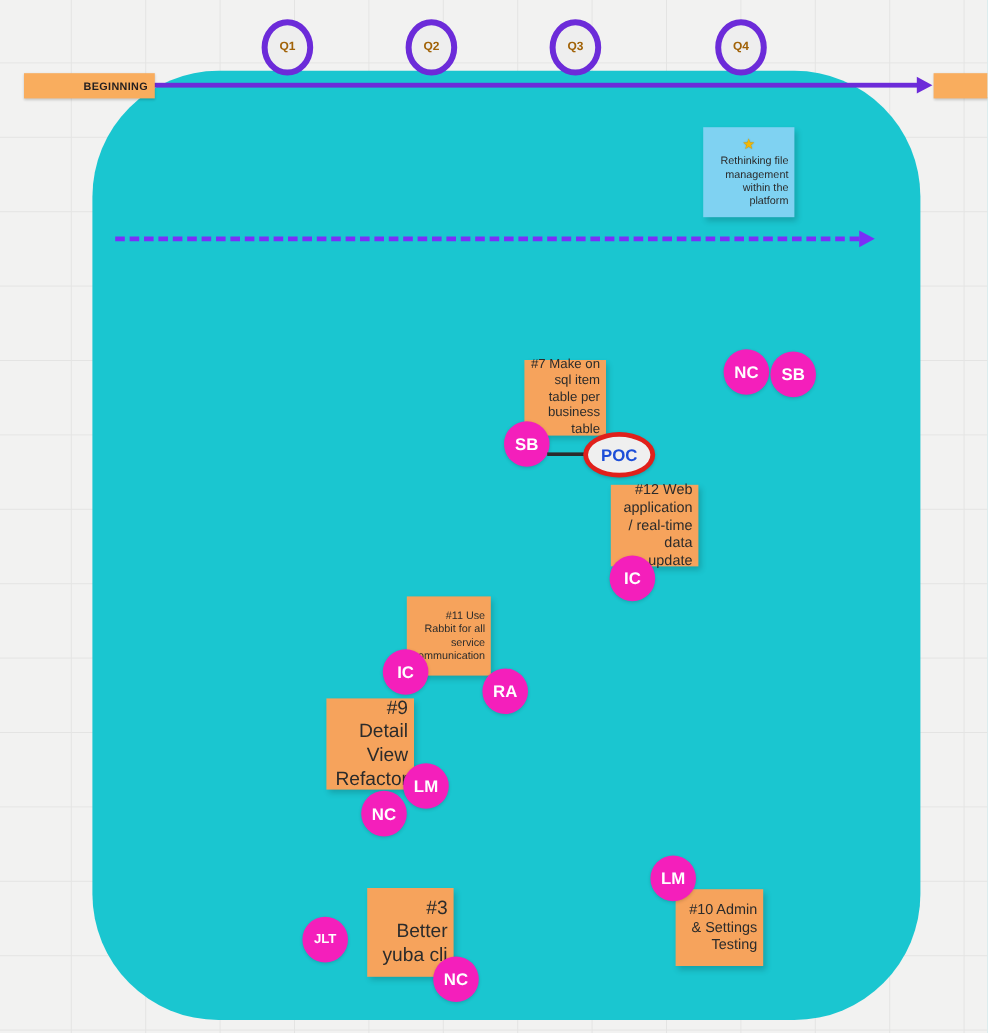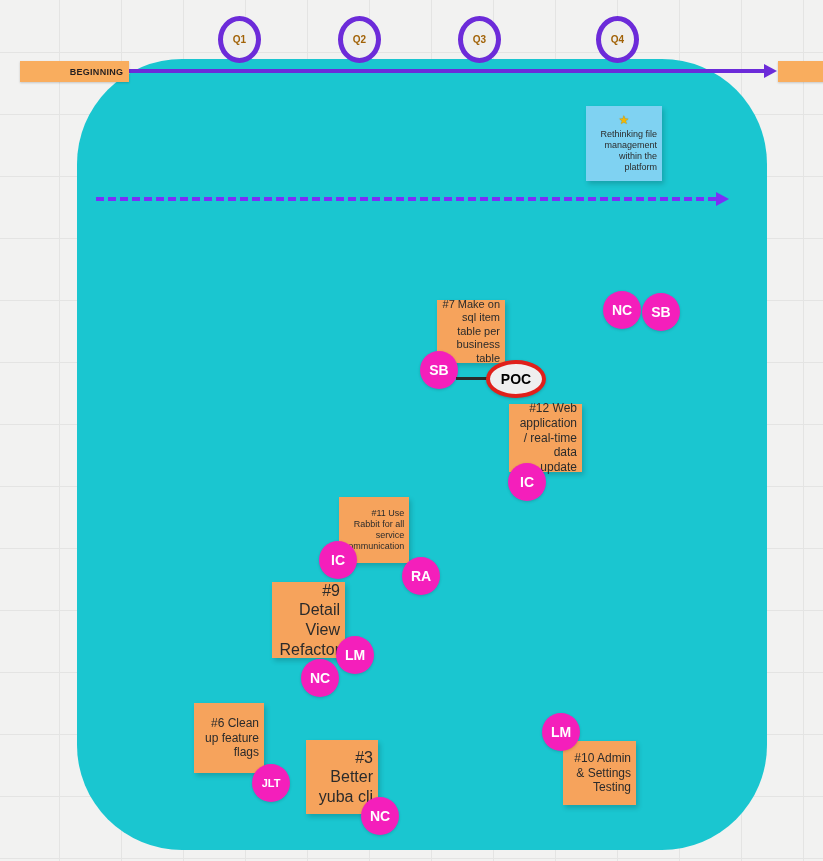--- a/index.html
+++ b/index.html
@@ -162,21 +162,21 @@
     width: 60px;
     height: 38px;
     border-radius: 50%;
     background: #efefef;
     border: 4px solid #e0201b;
     display: flex;
     align-items: center;
     justify-content: center;
     font-size: 14px;
     font-weight: bold;
-    color: #000000;
+    color: #1d4ed8;
     box-shadow: 0 1px 3px rgba(0,0,0,.2);
   }
   .poc-connector {
     position: absolute;
     background: #2b2b2b;
     height: 3px;
   }
 </style>
 </head>
 <body>
@@ -225,23 +225,20 @@
   </div>
   <div class="avatar" style="left:319px; top:541px;">IC</div>
   <div class="avatar" style="left:402px; top:557px;">RA</div>
 
   <div class="note" style="left:272px; top:582px; width:73px; height:76px; font-size:16px;">
     <span class="note-text">#9 Detail View Refactor</span>
   </div>
   <div class="avatar" style="left:336px; top:636px;">LM</div>
   <div class="avatar" style="left:301px; top:659px;">NC</div>
 
-  <div class="note" style="left:194px; top:703px; width:70px; height:70px; font-size:12px;">
-    <span class="note-text">#6 Clean up feature flags</span>
-  </div>
   <div class="avatar small-text" style="left:252px; top:764px;">JLT</div>
 
   <div class="note" style="left:306px; top:740px; width:72px; height:74px; font-size:16px;">
     <span class="note-text">#3 Better yuba cli</span>
   </div>
   <div class="avatar" style="left:361px; top:797px;">NC</div>
 
   <div class="note" style="left:563px; top:741px; width:73px; height:64px; font-size:12px;">
     <span class="note-text">#10 Admin &amp; Settings Testing</span>
   </div>

